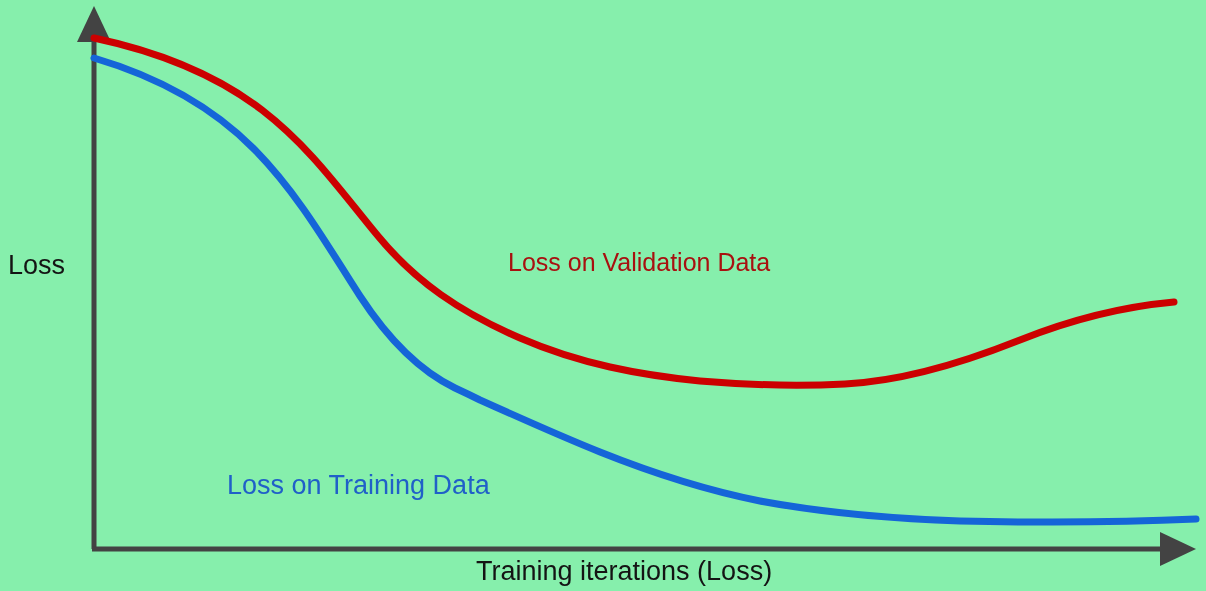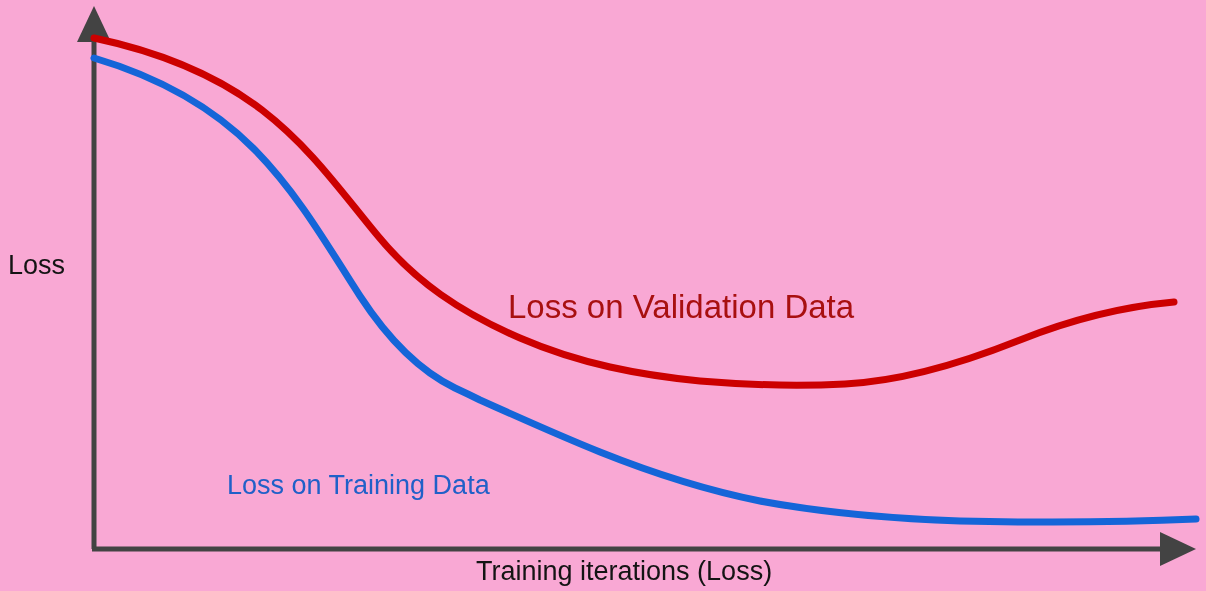--- a/index.html
+++ b/index.html
@@ -7,21 +7,21 @@
     padding: 0;
     background: #ffffff;
   }
   body {
     font-family: "Liberation Sans", sans-serif;
   }
   #figure {
     position: relative;
     width: 1206px;
     height: 591px;
-    background: #f9a8d4;
+    background: #86efac;
     overflow: hidden;
   }
   #plot-svg {
     position: absolute;
     left: 0;
     top: 0;
     width: 1206px;
     height: 591px;
   }
   .axis-line {
@@ -58,23 +58,22 @@
   }
   #xlabel {
     left: 476px;
     top: 556px;
     font-size: 27px;
     color: #141414;
   }
   #series-label-valid {
     left: 508px;
     top: 248px;
-    font-size: 33px;
+    font-size: 25px;
     color: #a81010;
-    margin-top: 40px;
   }
   #series-label-train {
     left: 227px;
     top: 426px;
     font-size: 27px;
     color: #2060c8;
   }
 </style>
 </head>
 <body>

